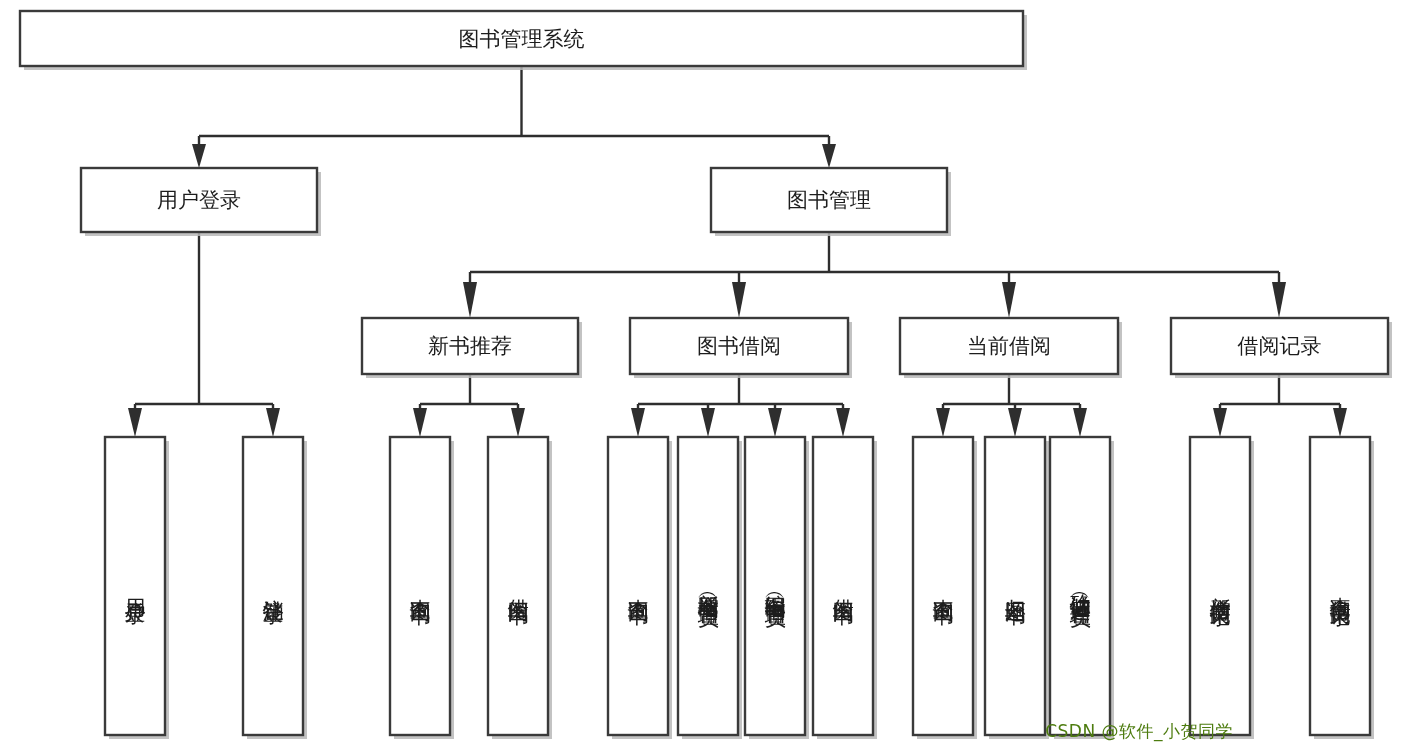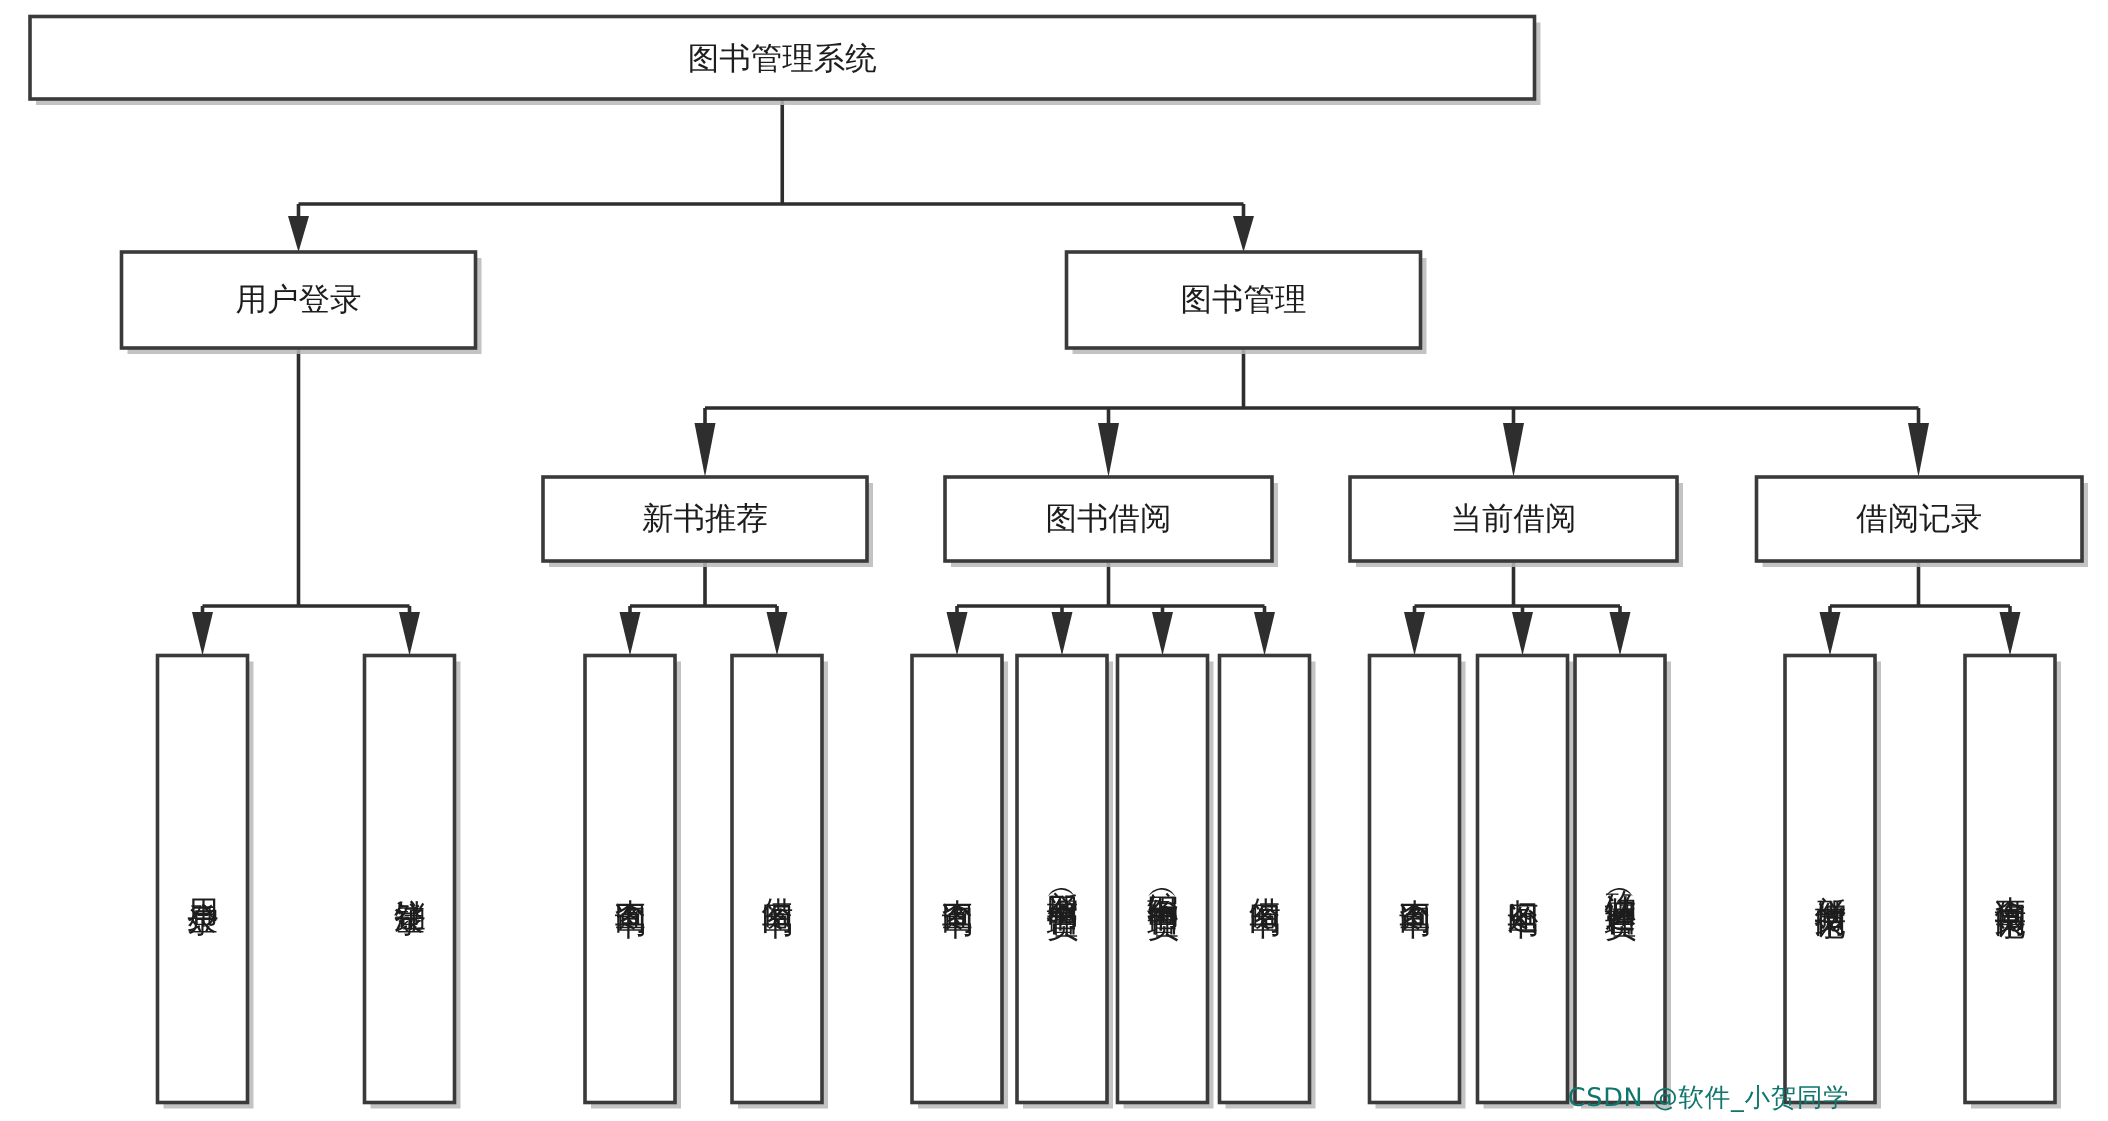--- a/index.html
+++ b/index.html
@@ -70,21 +70,21 @@
     color: #1d1d1d;
     white-space: nowrap;
     pointer-events: none;
   }
   .watermark {
     position: absolute;
     right: 8px;
     bottom: 4px;
     font-family: "DejaVu Sans", "Liberation Sans", sans-serif;
     font-size: 17px;
-    color: #0f766e;
+    color: #4d7c0f;
     letter-spacing: 0.5px;
     white-space: nowrap;
   }
 </style>
 </head>
 <body>
 
 <div id="diagram-root">
 
   <svg id="chart-svg" viewBox="0 0 1405 747" xmlns="http://www.w3.org/2000/svg">

